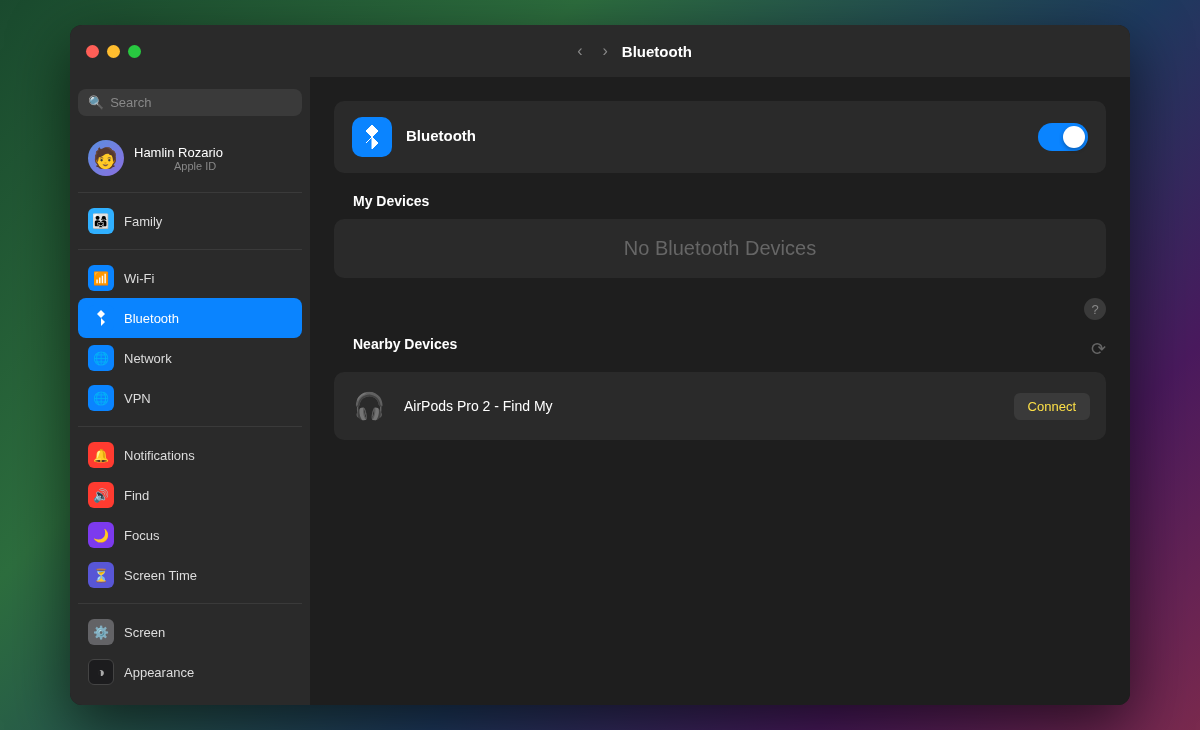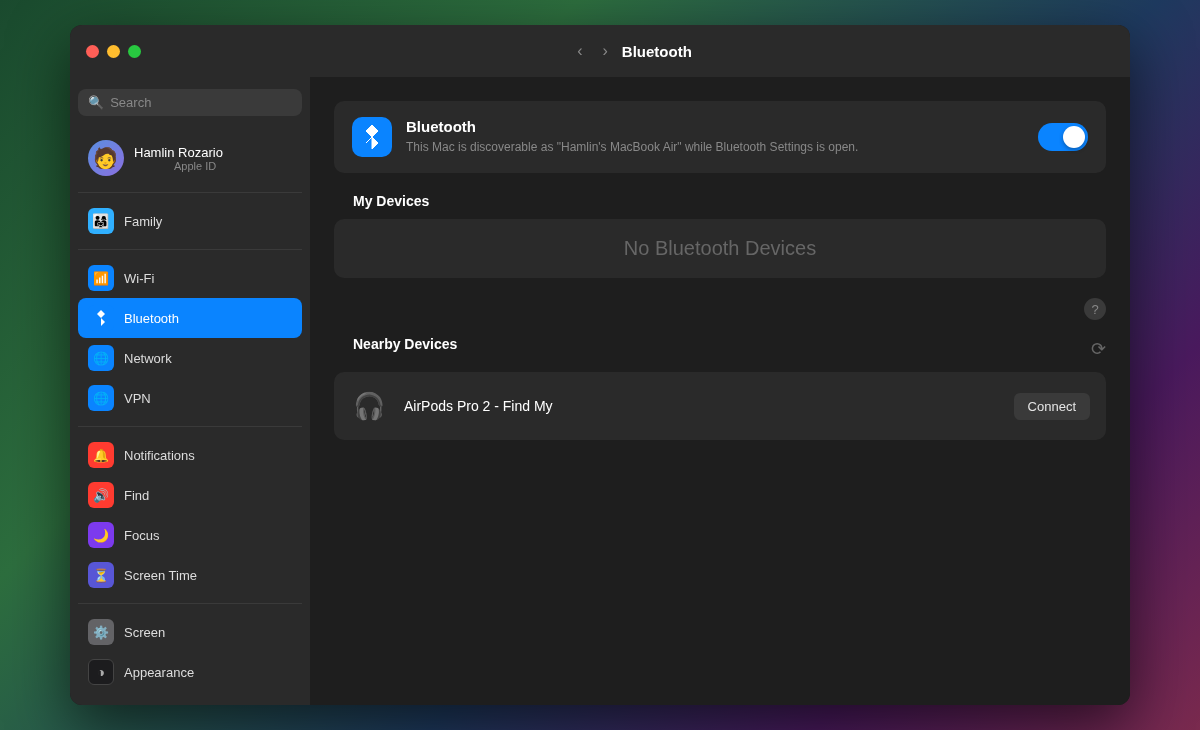--- a/index.html
+++ b/index.html
@@ -249,21 +249,21 @@
       flex-shrink: 0;
     }
     .device-name {
       flex: 1;
       color: #fff;
       font-size: 14px;
     }
     .connect-btn {
       background: #3a3a3a;
       border: none;
-      color: #e5e5e5;
+      color: #fde047;
       font-size: 13px;
       padding: 6px 14px;
       border-radius: 6px;
       cursor: pointer;
       font-weight: 500;
     }
     .help-btn {
       width: 22px;
       height: 22px;
       border-radius: 50%;
@@ -390,21 +390,20 @@
     <div class="main-content">
 
       <div class="bluetooth-card">
         <div class="bt-icon-circle">
           <svg width="20" height="26" viewBox="0 0 20 26" fill="white">
             <path d="M10 1 L16 7 L10 13 L16 19 L10 25 L10 13 L4 19 L10 13 L4 7 L10 1Z" stroke="white" stroke-width="1" fill="white"></path>
           </svg>
         </div>
         <div class="bt-info">
           <div class="bt-title">Bluetooth</div>
-          <div class="bt-desc">This Mac is discoverable as "Hamlin's MacBook Air" while Bluetooth Settings is open.</div>
         </div>
         <div class="toggle">
           <div class="toggle-knob"></div>
         </div>
       </div>
 
       <div class="section-title">My Devices</div>
       <div class="devices-card">
         <div class="no-devices">No Bluetooth Devices</div>
       </div>

